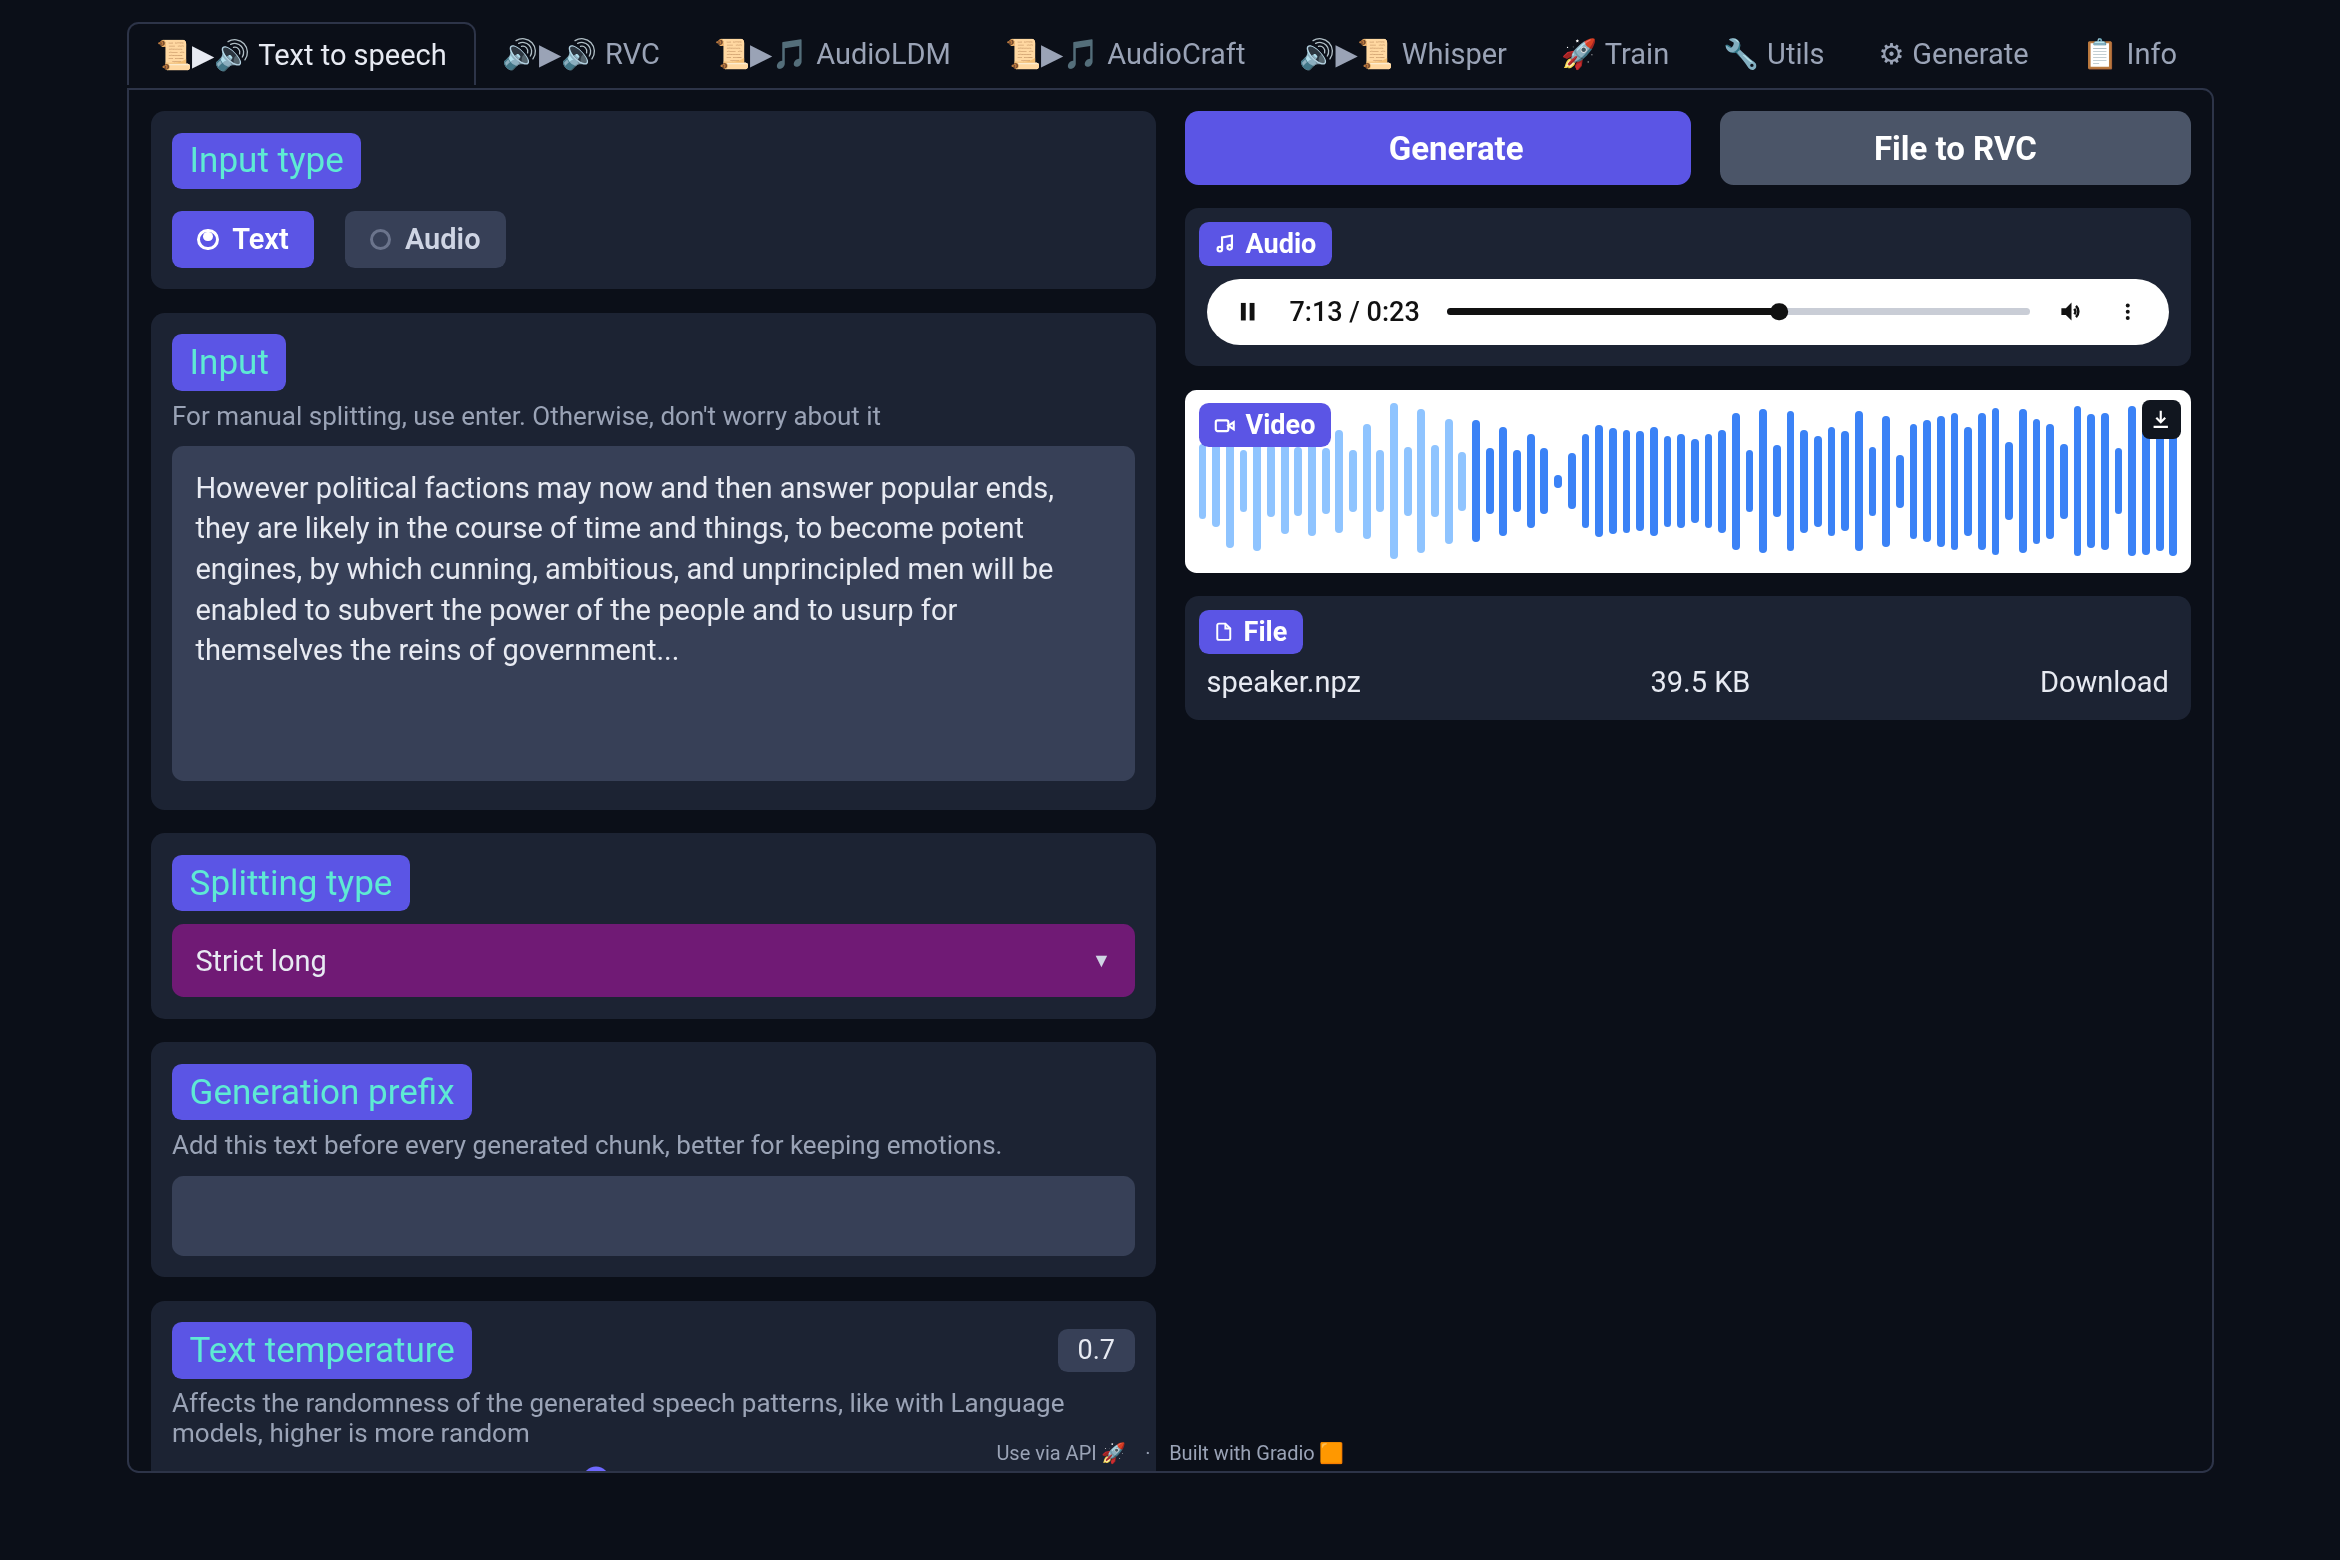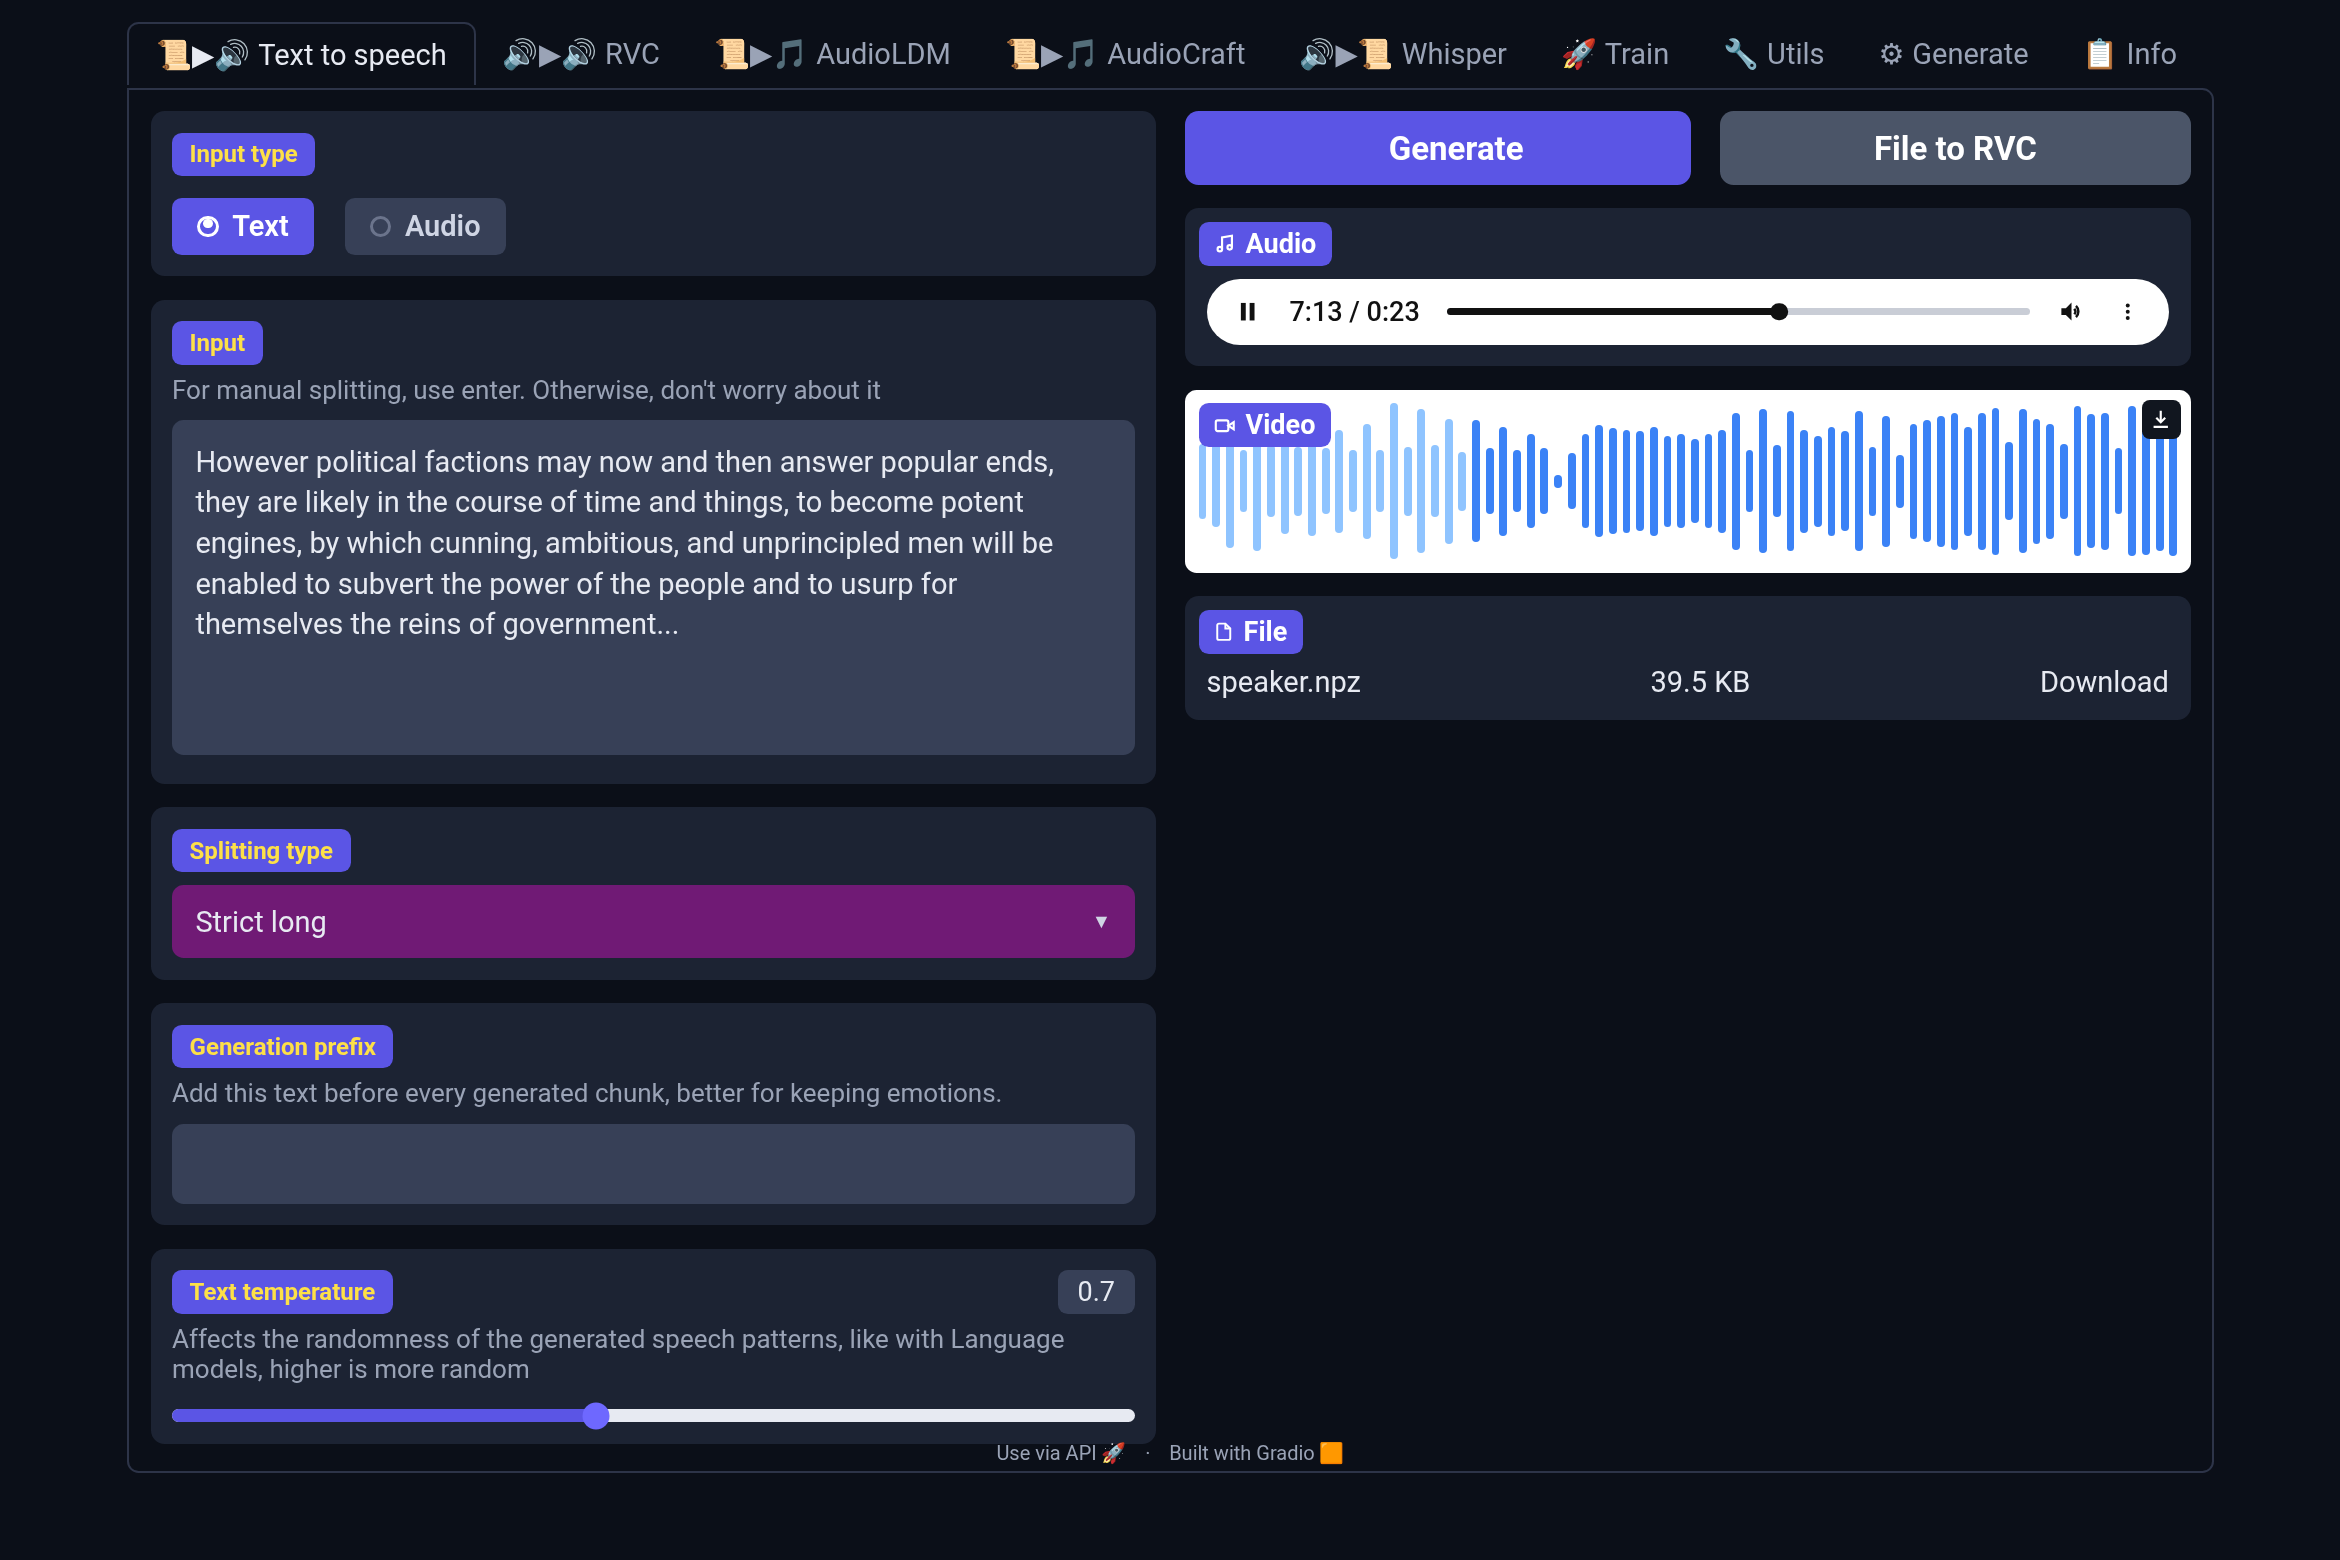--- a/index.html
+++ b/index.html
@@ -45,25 +45,25 @@
   }
   .col { flex: 1; display: flex; flex-direction: column; gap: 23.4px; min-width: 0; }
   .card {
     background: #1c2333;
     border-radius: 13.7px;
     padding: 21.5px;
   }
   .chip {
     display: inline-block;
     background: #5b55e5;
-    color: #fde047;
-    font-weight: 700;
+    color: #5eead4;
+    font-weight: 400;
     padding: 7.8px 17.6px;
     border-radius: 9.8px;
-    font-size: 24px;
+    font-size: 35px;
   }
   .radio-row { display: flex; gap: 31px; margin-top: 21.5px; }
   .radio {
     display: flex; align-items: center; gap: 13.7px;
     padding: 11.7px 25px;
     border-radius: 9.8px;
     font-size: 29px;
     font-weight: 600;
   }
   .radio.selected { background: #5b55e5; color: #fff; }

